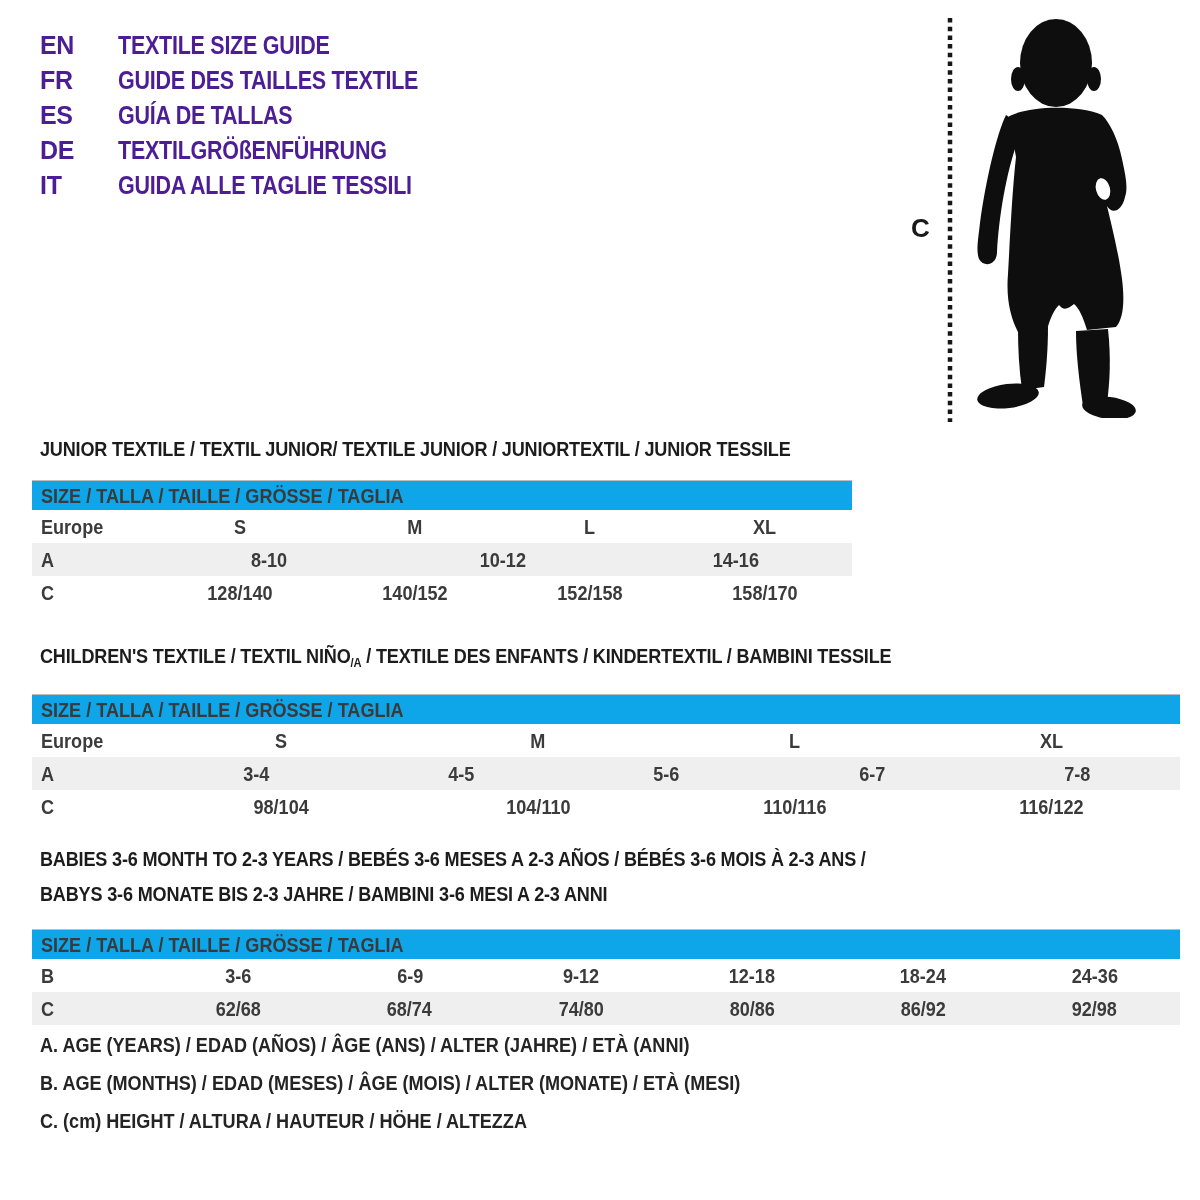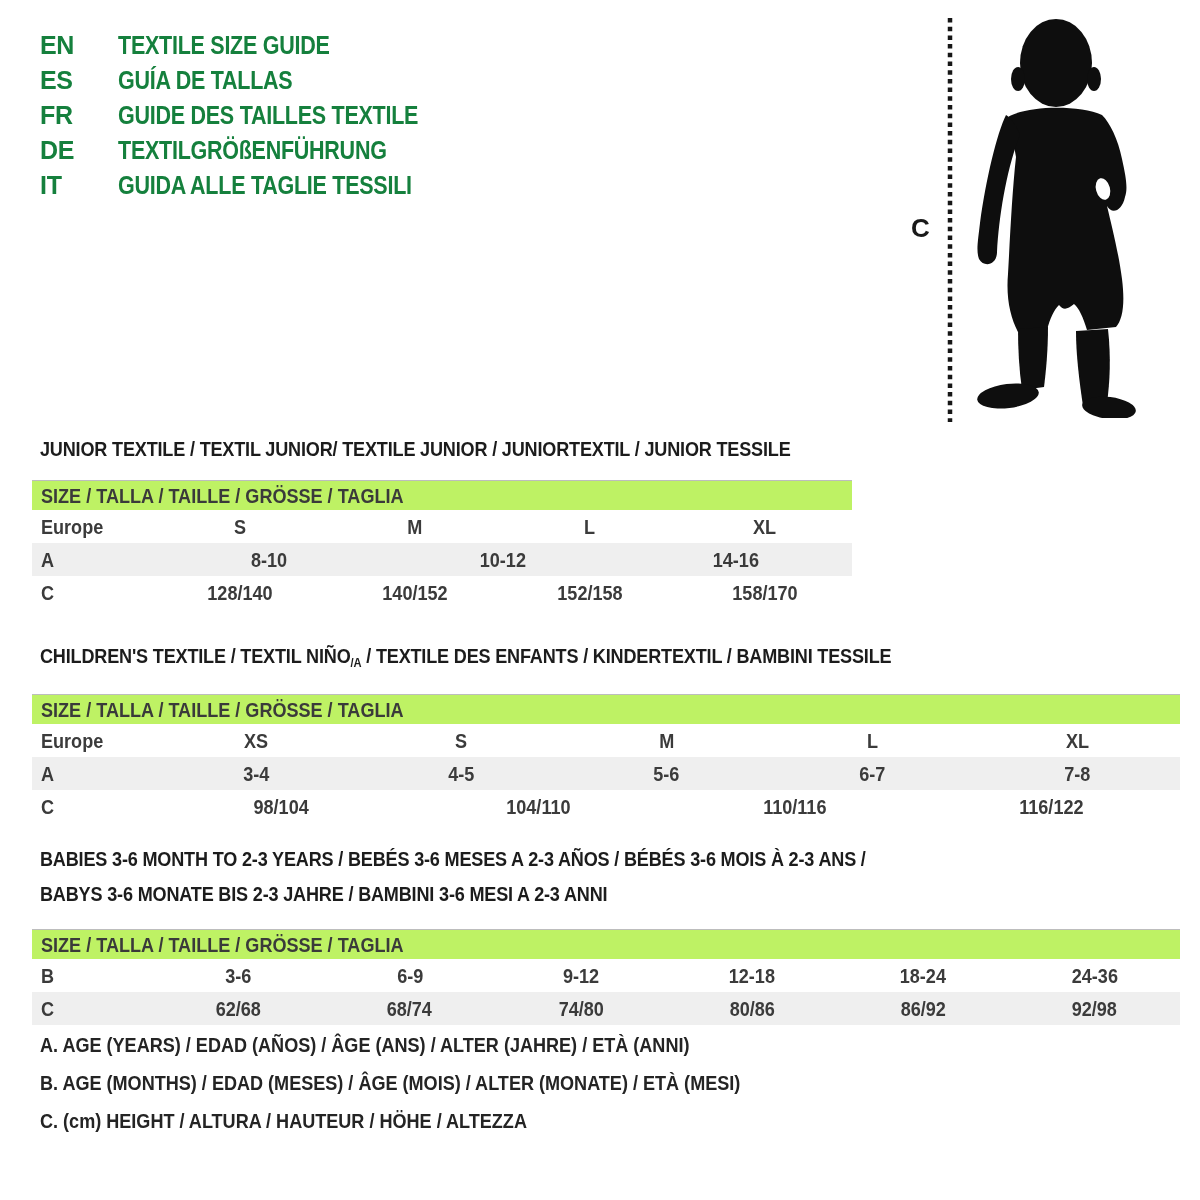--- a/index.html
+++ b/index.html
@@ -9,60 +9,60 @@
     font-family:"Liberation Sans", sans-serif;
     font-weight:bold;
     color:#2e2e2e;
     -webkit-font-smoothing:antialiased;
   }
   .cond  { display:inline-block; transform:scaleX(0.86); transform-origin:0 50%; white-space:nowrap; }
   .cond-c{ display:inline-block; transform:scaleX(0.86); transform-origin:50% 50%; white-space:nowrap; }
 
   
   .lang-list { position:absolute; left:40px; top:28px; }
-  .lang-row  { font-size:25px; line-height:35px; color:#15803d; letter-spacing:-0.3px; }
+  .lang-row  { font-size:25px; line-height:35px; color:#4c1d95; letter-spacing:-0.3px; }
   .lang-code { display:inline-block; width:78px; vertical-align:top; }
 
   
   .figure { position:absolute; left:905px; top:15px; width:245px; height:412px; }
   .c-label { position:absolute; left:6px; top:198px; font-size:26px; color:#1a1a1a; }
   .dash-wrap { position:absolute; left:39px; top:3px; }
   .kid-wrap  { position:absolute; left:63px; top:1px; }
 
   
   .sec-title { position:absolute; left:40px; font-size:21px; line-height:25px; color:#1c1c1c; letter-spacing:-0.2px; }
   .sec-title .line { line-height:35px; }
   .subsm { font-size:13px; vertical-align:-4px; }
 
   
   .size-table { position:absolute; font-size:21px; color:#3b3b3b; }
-  .st-header  { background:#bef264; border-top:1px solid #bdbdbd; height:29px; line-height:29px; padding-left:9px; color:#3a3a3a; }
+  .st-header  { background:#0ea5e9; border-top:1px solid #bdbdbd; height:29px; line-height:29px; padding-left:9px; color:#3a3a3a; }
   .st-row     { display:flex; height:33px; line-height:33px; align-items:flex-end; }
   .st-row.shaded { background:#efefef; }
   .lbl { width:112px; padding-left:9px; flex:none; text-align:left; }
   .val { flex:1; text-align:center; }
 
   
   .legend { position:absolute; left:40px; top:1026px; font-size:21px; color:#242424; }
   .legend-line { line-height:38px; }
 </style>
 </head>
 <body>
 
 <div>
 
   <div class="lang-list">
     <div class="lang-row">
       <span class="lang-code">EN</span><span class="cond">TEXTILE SIZE GUIDE</span>
     </div>
     <div class="lang-row">
-      <span class="lang-code">ES</span><span class="cond">GUÍA DE TALLAS</span>
+      <span class="lang-code">FR</span><span class="cond">GUIDE DES TAILLES TEXTILE</span>
     </div>
     <div class="lang-row">
-      <span class="lang-code">FR</span><span class="cond">GUIDE DES TAILLES TEXTILE</span>
+      <span class="lang-code">ES</span><span class="cond">GUÍA DE TALLAS</span>
     </div>
     <div class="lang-row">
       <span class="lang-code">DE</span><span class="cond">TEXTILGRÖßENFÜHRUNG</span>
     </div>
     <div class="lang-row">
       <span class="lang-code">IT</span><span class="cond">GUIDA ALLE TAGLIE TESSILI</span>
     </div>
   </div>
 
   <div class="figure">
@@ -121,21 +121,20 @@
 
   <div class="sec-title" style="top:643px">
     <span class="cond"><span>CHILDREN'S TEXTILE / TEXTIL NIÑO</span><span class="subsm">/A</span><span> / TEXTILE DES ENFANTS / KINDERTEXTIL / BAMBINI TESSILE</span></span>
   </div>
   <div class="size-table" style="left:32px; top:694px; width:1148px">
     <div class="st-header">
       <span class="cond">SIZE / TALLA / TAILLE / GRÖSSE / TAGLIA</span>
     </div>
     <div class="st-row">
       <span class="lbl"><span class="cond">Europe</span></span>
-      <span class="val"><span class="cond-c">XS</span></span>
       <span class="val"><span class="cond-c">S</span></span>
       <span class="val"><span class="cond-c">M</span></span>
       <span class="val"><span class="cond-c">L</span></span>
       <span class="val"><span class="cond-c">XL</span></span>
     </div>
     <div class="st-row shaded">
       <span class="lbl"><span class="cond">A</span></span>
       <span class="val"><span class="cond-c">3-4</span></span>
       <span class="val"><span class="cond-c">4-5</span></span>
       <span class="val"><span class="cond-c">5-6</span></span>

